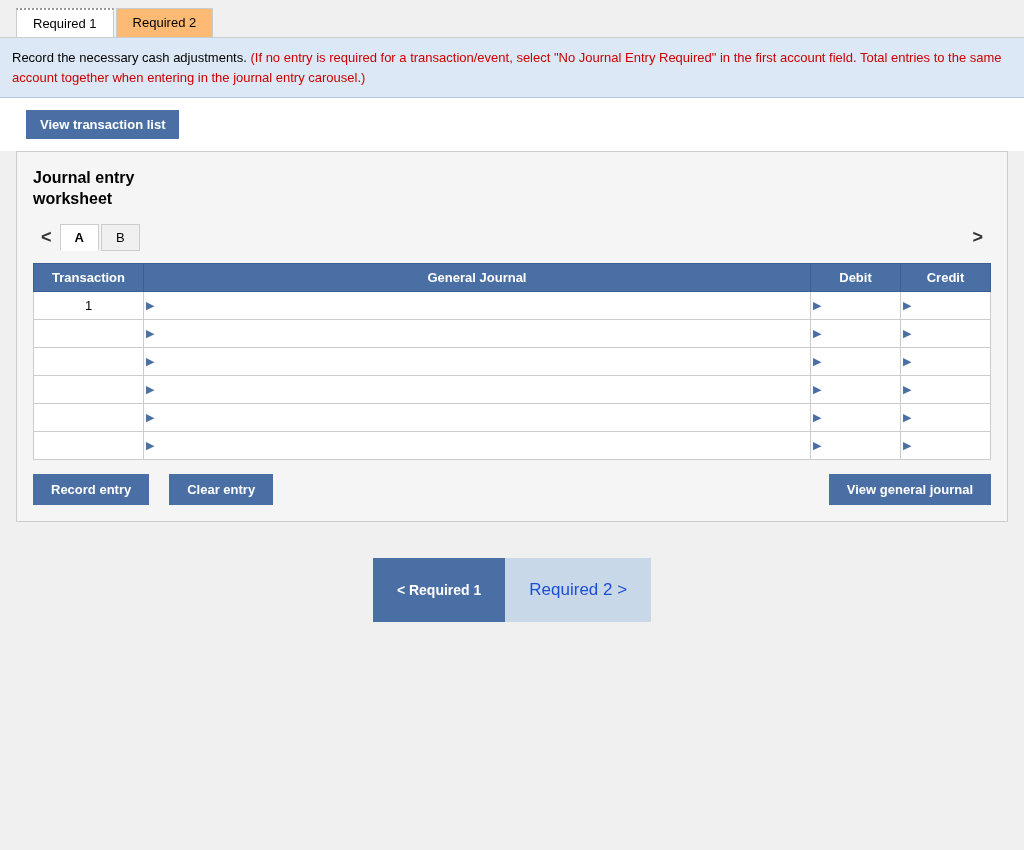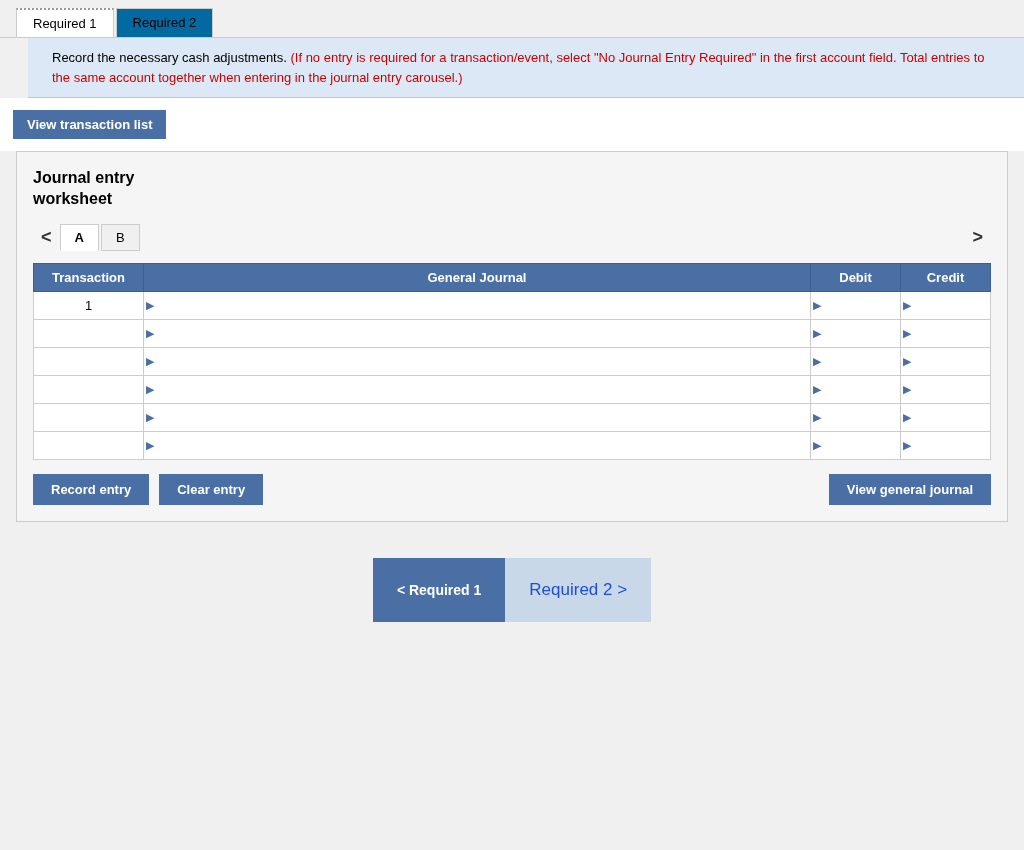--- a/index.html
+++ b/index.html
@@ -14,47 +14,46 @@
     .top-tabs {
       display: flex;
       background: #f0f0f0;
       padding: 8px 0 0 16px;
       border-bottom: 1px solid #ccc;
     }
     .top-tab {
       padding: 6px 16px;
       border: 1px solid #ccc;
       border-bottom: none;
-      background: #0369a1;
+      background: #fdba74;
       cursor: pointer;
       font-size: 13px;
       margin-right: 2px;
     }
     .top-tab.active {
       background: #fff;
       border-top: 2px dotted #999;
       border-left: 1px solid #ccc;
       border-right: 1px solid #ccc;
     }
 
     
     .info-box {
       background: #dce8f5;
-      padding: 10px 24px;
+      padding: 10px 12px;
       font-size: 13px;
       line-height: 1.5;
       border-bottom: 1px solid #b0c8e0;
-      margin-left: 28px;
     }
     .info-box span.black { color: #000; }
     .info-box span.red { color: #cc0000; }
 
     
     .view-transaction-area {
-      padding: 12px 13px;
+      padding: 12px 26px;
       background: #fff;
     }
     .btn-blue {
       background: #4a6fa5;
       color: #fff;
       border: none;
       padding: 7px 14px;
       font-size: 13px;
       cursor: pointer;
       font-weight: bold;
@@ -176,21 +175,21 @@
       color: #4a6fa5;
       font-size: 11px;
     }
     .cell-with-arrow input {
       padding-left: 14px;
     }
 
     
     .action-buttons {
       display: flex;
-      gap: 10px;
+      gap: 20px;
       align-items: center;
     }
     .btn-action {
       background: #4a6fa5;
       color: #fff;
       border: none;
       padding: 8px 18px;
       font-size: 13px;
       cursor: pointer;
       font-weight: bold;

